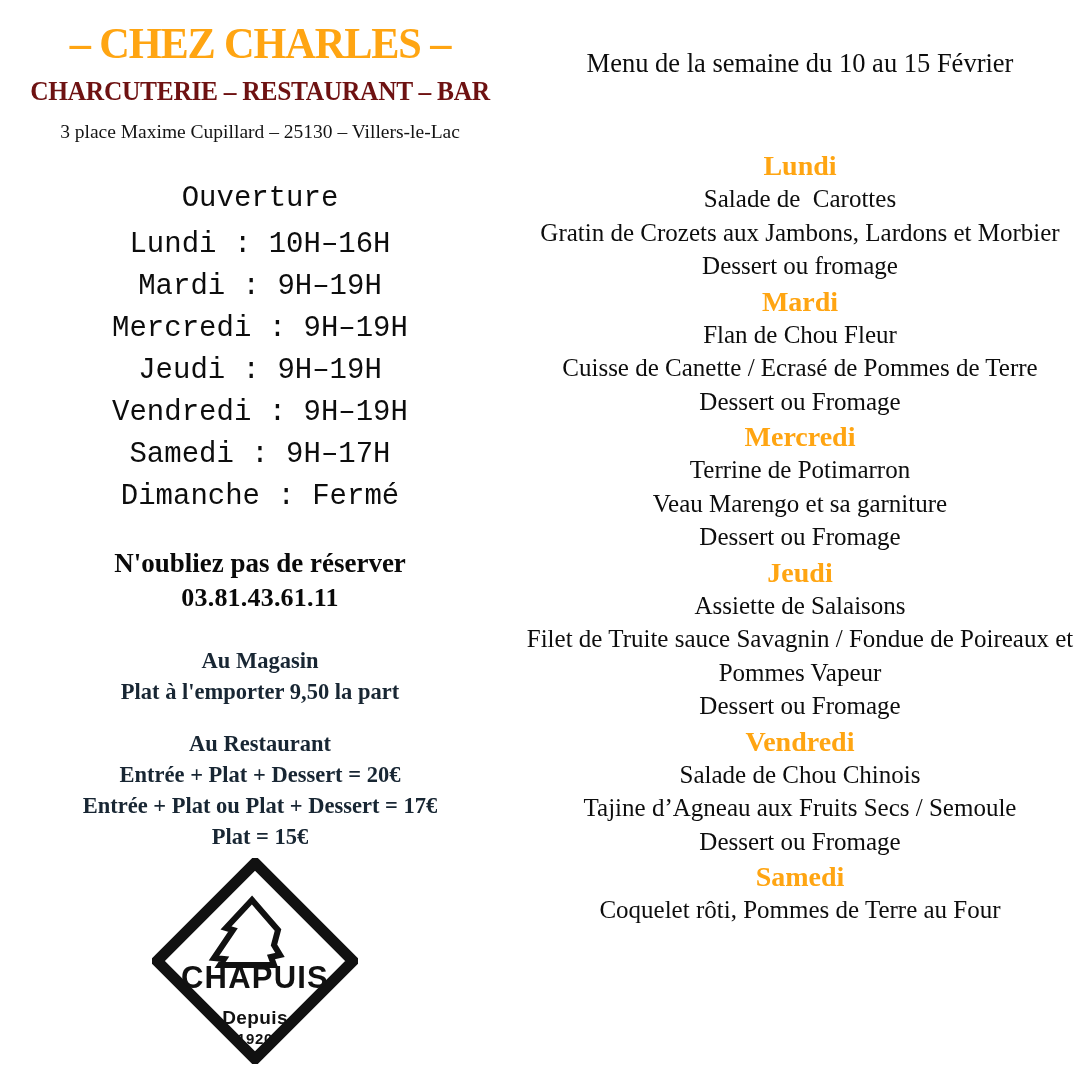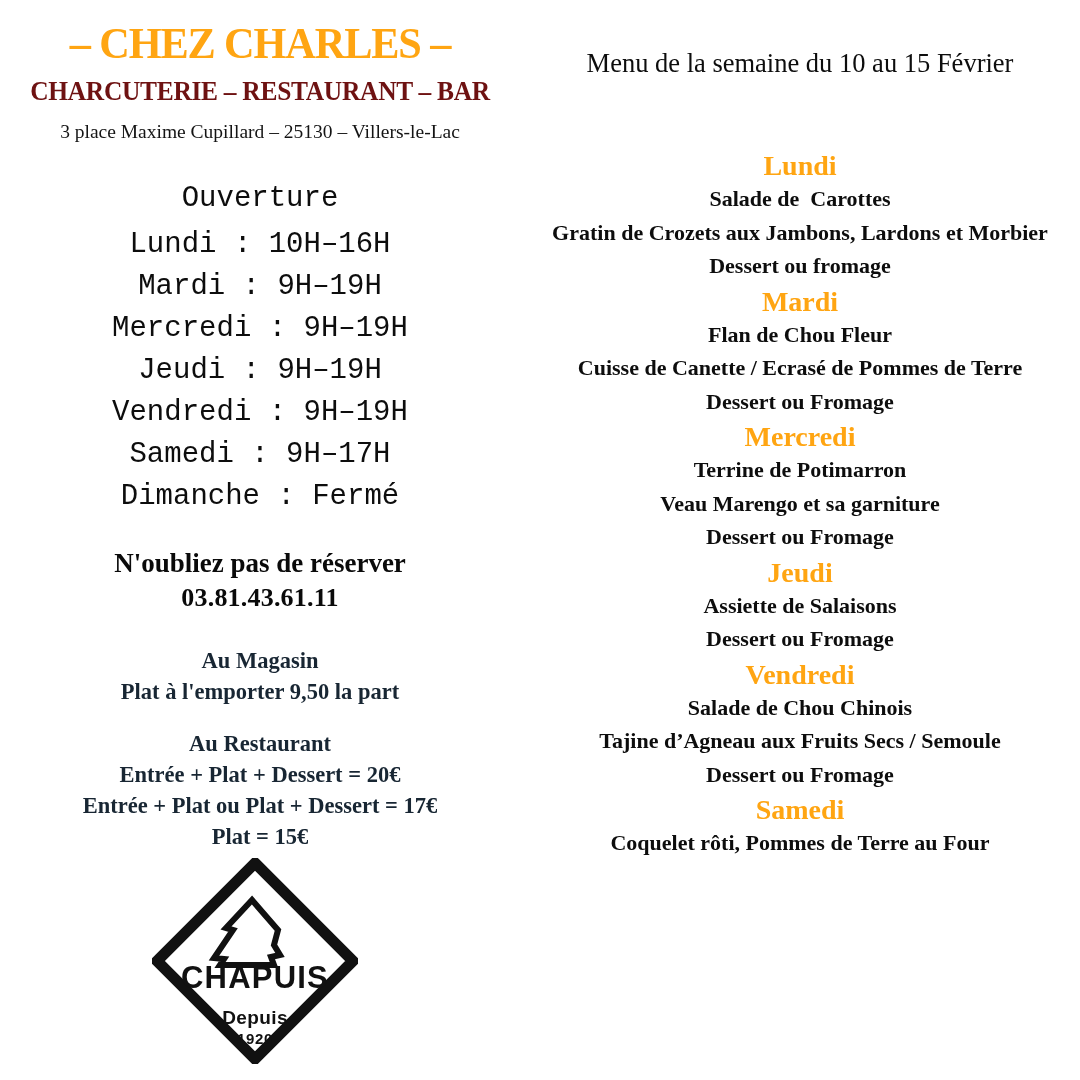--- a/index.html
+++ b/index.html
@@ -178,22 +178,22 @@
     text-align: center;
     margin: 0 0 3px 0;
   }
   .day-name {
     font-size: 28px;
     font-weight: 700;
     line-height: 32px;
     color: #FFA512;
   }
   .day-dish {
-    font-size: 22px;
-    font-weight: 700;
+    font-size: 25px;
+    font-weight: 400;
     line-height: 33.5px;
     color: #0d0d0d;
     padding: 0 2px;
     white-space: pre-wrap;
   }
 </style>
 </head>
 <body>
 
 <div class="page">
@@ -276,20 +276,21 @@
       <div class="day-block">
         <div class="day-name">Mercredi</div>
         <div class="day-dish">Terrine de Potimarron</div>
         <div class="day-dish">Veau Marengo et sa garniture</div>
         <div class="day-dish">Dessert ou Fromage</div>
       </div>
 
       <div class="day-block">
         <div class="day-name">Jeudi</div>
         <div class="day-dish">Assiette de Salaisons</div>
+        <div class="day-dish">Filet de Truite sauce Savagnin / Fondue de Poireaux et Pommes Vapeur</div>
         <div class="day-dish">Dessert ou Fromage</div>
       </div>
 
       <div class="day-block">
         <div class="day-name">Vendredi</div>
         <div class="day-dish">Salade de Chou Chinois</div>
         <div class="day-dish">Tajine d’Agneau aux Fruits Secs / Semoule</div>
         <div class="day-dish">Dessert ou Fromage</div>
       </div>
 

